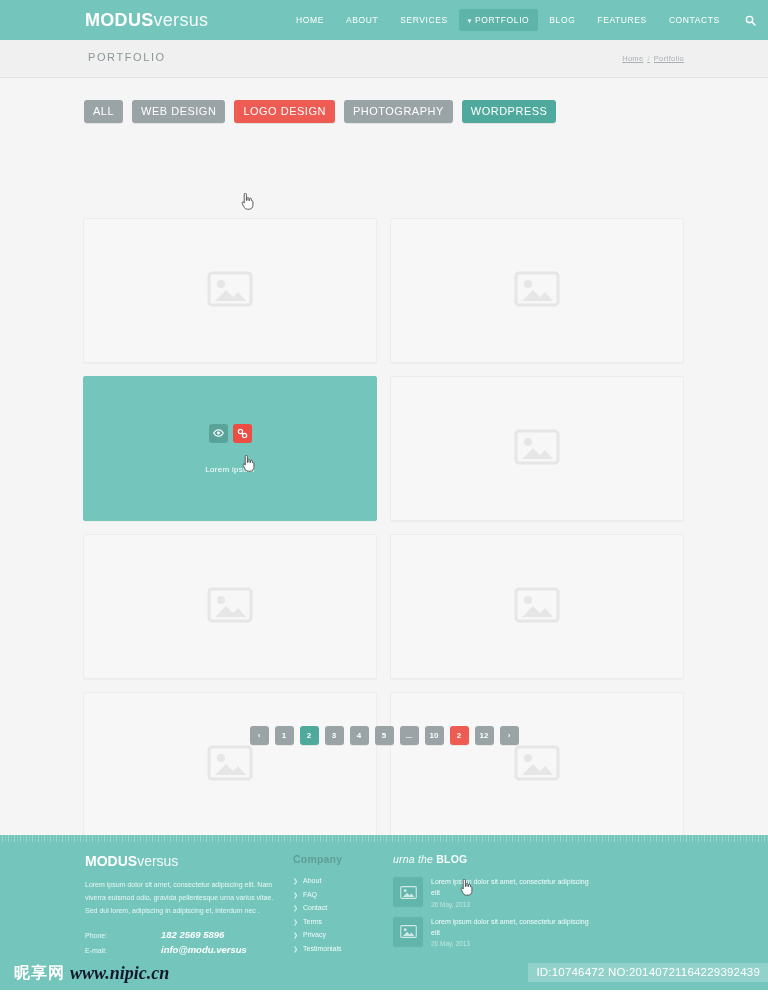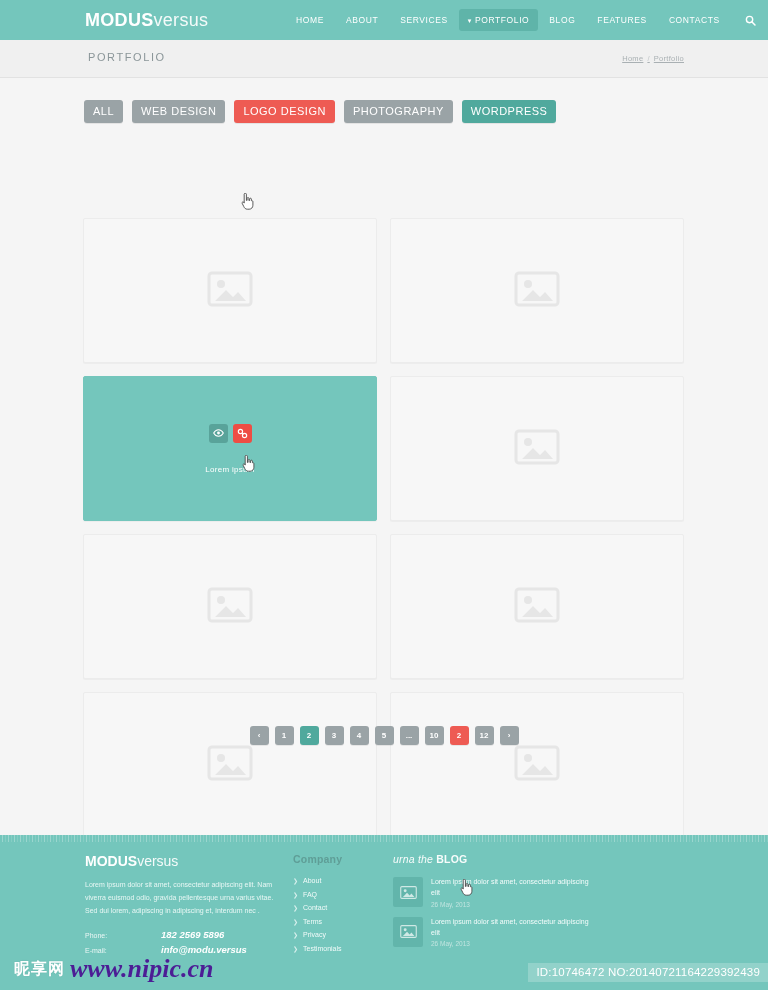--- a/index.html
+++ b/index.html
@@ -287,24 +287,24 @@
   }
   .wm-cjk {
     font-size: 16px;
     font-weight: bold;
     color: #ffffff;
     letter-spacing: 1px;
     font-family: "DejaVu Sans", sans-serif;
     text-shadow: 0 0 2px rgba(0,0,0,0.08);
   }
   .wm-url {
-    font-size: 26px;
+    font-size: 18px;
     font-style: italic;
     font-weight: bold;
-    color: #4c1d95;
+    color: #0f172a;
     margin-left: 5px;
     font-family: "Liberation Serif", serif;
   }
   .wm-id {
     position: absolute;
     right: 0; bottom: 8px;
     background: rgba(255,255,255,0.22);
     color: #ffffff;
     font-size: 11.5px;
     padding: 3px 8px 4px;

